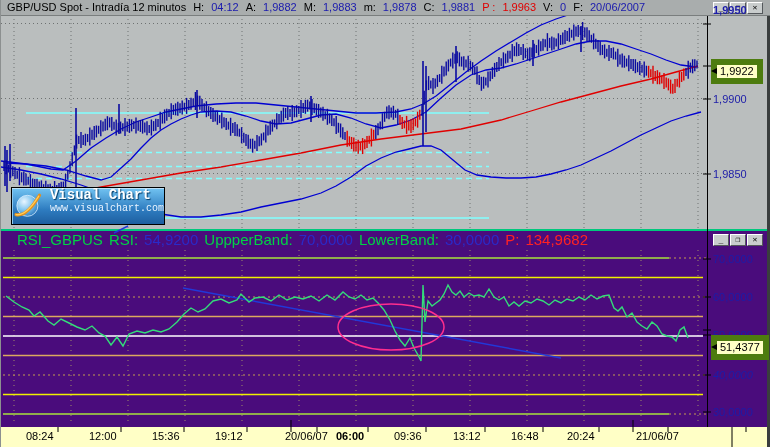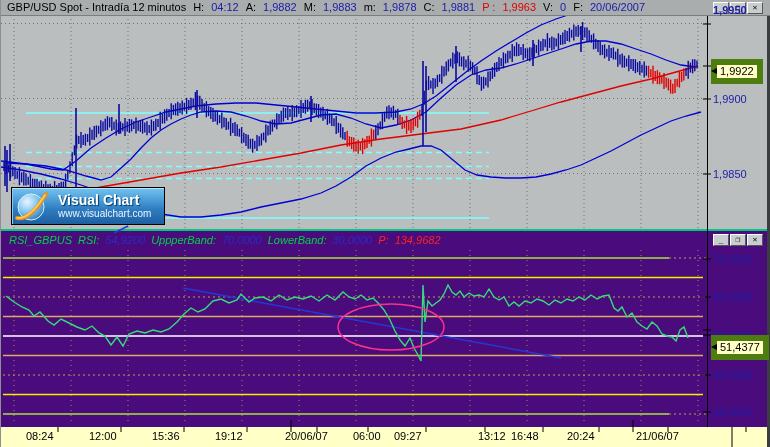--- a/index.html
+++ b/index.html
@@ -14,36 +14,36 @@
   .winbtns{position:absolute;display:flex;gap:1px;}
   #btns-top{right:8px;top:2px;}
   #btns-rsi{right:8px;top:234px;}
   .wbtn{width:16px;height:12px;background:var(--btn_face);
         border:1px solid;border-color:#FFFFFF #54585C #54585C #FFFFFF;
         font-size:8px;line-height:10px;text-align:center;color:#000;padding:0;
         font-family:"DejaVu Sans Mono",monospace;cursor:default;}
   #price-pane{left:0;top:15px;width:766px;height:214px;background:var(--chart_bg);}
   #separator{left:0;top:229px;width:766px;height:2px;background:var(--separator);}
   #rsi-pane{left:0;top:231px;width:766px;height:196px;background:var(--purple);}
-  #rsi-header{position:absolute;left:8px;top:233px;font-size:11px;line-height:14px;white-space:nowrap;font-style:italic;}
+  #rsi-header{position:absolute;left:16px;top:233px;font-size:15px;line-height:14px;white-space:nowrap;}
   .hseg{margin-right:6px;}
   #time-strip{left:0;top:427px;width:766px;height:20px;background:var(--cream);}
   #axis-line{left:706px;top:15px;width:1px;height:412px;background:#000;}
   #dark-edge{left:766px;top:0;width:4px;height:447px;background:var(--dark_edge);}
   .ylab{position:absolute;left:712px;font-size:11px;color:var(--axis_text);line-height:12px;}
   .tlab{position:absolute;font-size:11px;color:#000;width:64px;top:430px;}
   .pricebox{position:absolute;left:710px;background:var(--box_bg);border:6px solid #4d7c0f;
             font-size:11px;line-height:13px;height:13px;padding:0 3px;color:#000;}
   .pricebox::before{content:"";position:absolute;left:-6px;top:3px;
             border-right:6px solid #000;border-top:3px solid transparent;border-bottom:3px solid transparent;}
   #chart-svg{left:0;top:0;pointer-events:none;}
   #logo{left:10px;top:187px;width:152px;height:36px;
         background:linear-gradient(#72C4F2,#2E7CC0 60%,#1E5FA0);
         border:1px solid #000;box-shadow:inset 0 1px 0 #BCE0F8, inset 1px 0 0 #8CC8EE;
-        display:flex;align-items:center;}
+        display:flex;font-family:Liberation Mono, monospace;}
   #logo-text{margin-left:4px;}
   .lt1{font-size:14px;font-weight:bold;color:#FFFFFF;text-shadow:1px 1px 1px #003A66;line-height:15px;}
   .lt2{font-size:10px;color:#EAF5FF;line-height:11px;}
 </style>
 </head>
 <body>
 
 <div id="app">
 
   <div class="abs" id="price-pane"></div>
@@ -478,42 +478,42 @@
 
   <div id="ylabels-price">
       <div class="ylab" style="top: 4px; font-weight: bold;">1,9950</div>
       <div class="ylab" style="top: 93px;">1,9900</div>
       <div class="ylab" style="top: 168px;">1,9850</div>
     </div>
   <div id="ylabels-rsi">
       <div class="ylab" style="top: 253px;">70,0000</div>
       <div class="ylab" style="top: 291px;">60,0000</div>
       <div class="ylab" style="top: 329px;">50,0000</div>
-      <div class="ylab" style="top: 369px;">40,0000</div>
+      <div class="ylab" style="top: 369px; font-style: italic;">40,0000</div>
       <div class="ylab" style="top: 406px;">30,0000</div>
     </div>
 
   <div class="pricebox" id="price-marker" style="top: 59px;">
     <span>1,9922</span>
   </div>
   <div class="pricebox" id="rsi-marker" style="top: 335px;">
     <span>51,4377</span>
   </div>
 
   <div id="rsi-header"><span class="hseg" style="color: rgb(0, 210, 69);">RSI_GBPUS</span><span class="hseg" style="color: rgb(0, 210, 69);">RSI:</span><span class="hseg" style="color: rgb(42, 42, 200);">54,9200</span><span class="hseg" style="color: rgb(0, 210, 69);">UppperBand:</span><span class="hseg" style="color: rgb(42, 42, 200);">70,0000</span><span class="hseg" style="color: rgb(0, 210, 69);">LowerBand:</span><span class="hseg" style="color: rgb(42, 42, 200);">30,0000</span><span class="hseg" style="color: rgb(255, 34, 34);">P:</span><span class="hseg" style="color: rgb(255, 34, 34);">134,9682</span></div>
 
   <div id="tlabels">
       <div class="tlab" style="left: 25px;">08:24</div>
       <div class="tlab" style="left: 88px;">12:00</div>
       <div class="tlab" style="left: 151px;">15:36</div>
       <div class="tlab" style="left: 214px;">19:12</div>
       <div class="tlab" style="left: 284px;">20/06/07</div>
-      <div class="tlab" style="left: 352px;">06:00</div>
-      <div class="tlab" style="left: 393px;">09:27</div>
-      <div class="tlab" style="left: 477px;">13:12</div>
+      <div class="tlab" style="left: 335px; font-weight: bold;">06:00</div>
+      <div class="tlab" style="left: 393px;">09:36</div>
+      <div class="tlab" style="left: 452px;">13:12</div>
       <div class="tlab" style="left: 510px;">16:48</div>
       <div class="tlab" style="left: 566px;">20:24</div>
       <div class="tlab" style="left: 635px;">21/06/07</div>
     </div>
 
   <div class="abs" id="logo">
     <svg width="42" height="34" viewBox="0 0 42 34">
       <defs>
         <radialGradient id="gl" cx="35%" cy="30%" r="75%">
           <stop offset="0%" stop-color="#EAF6FF"></stop>

